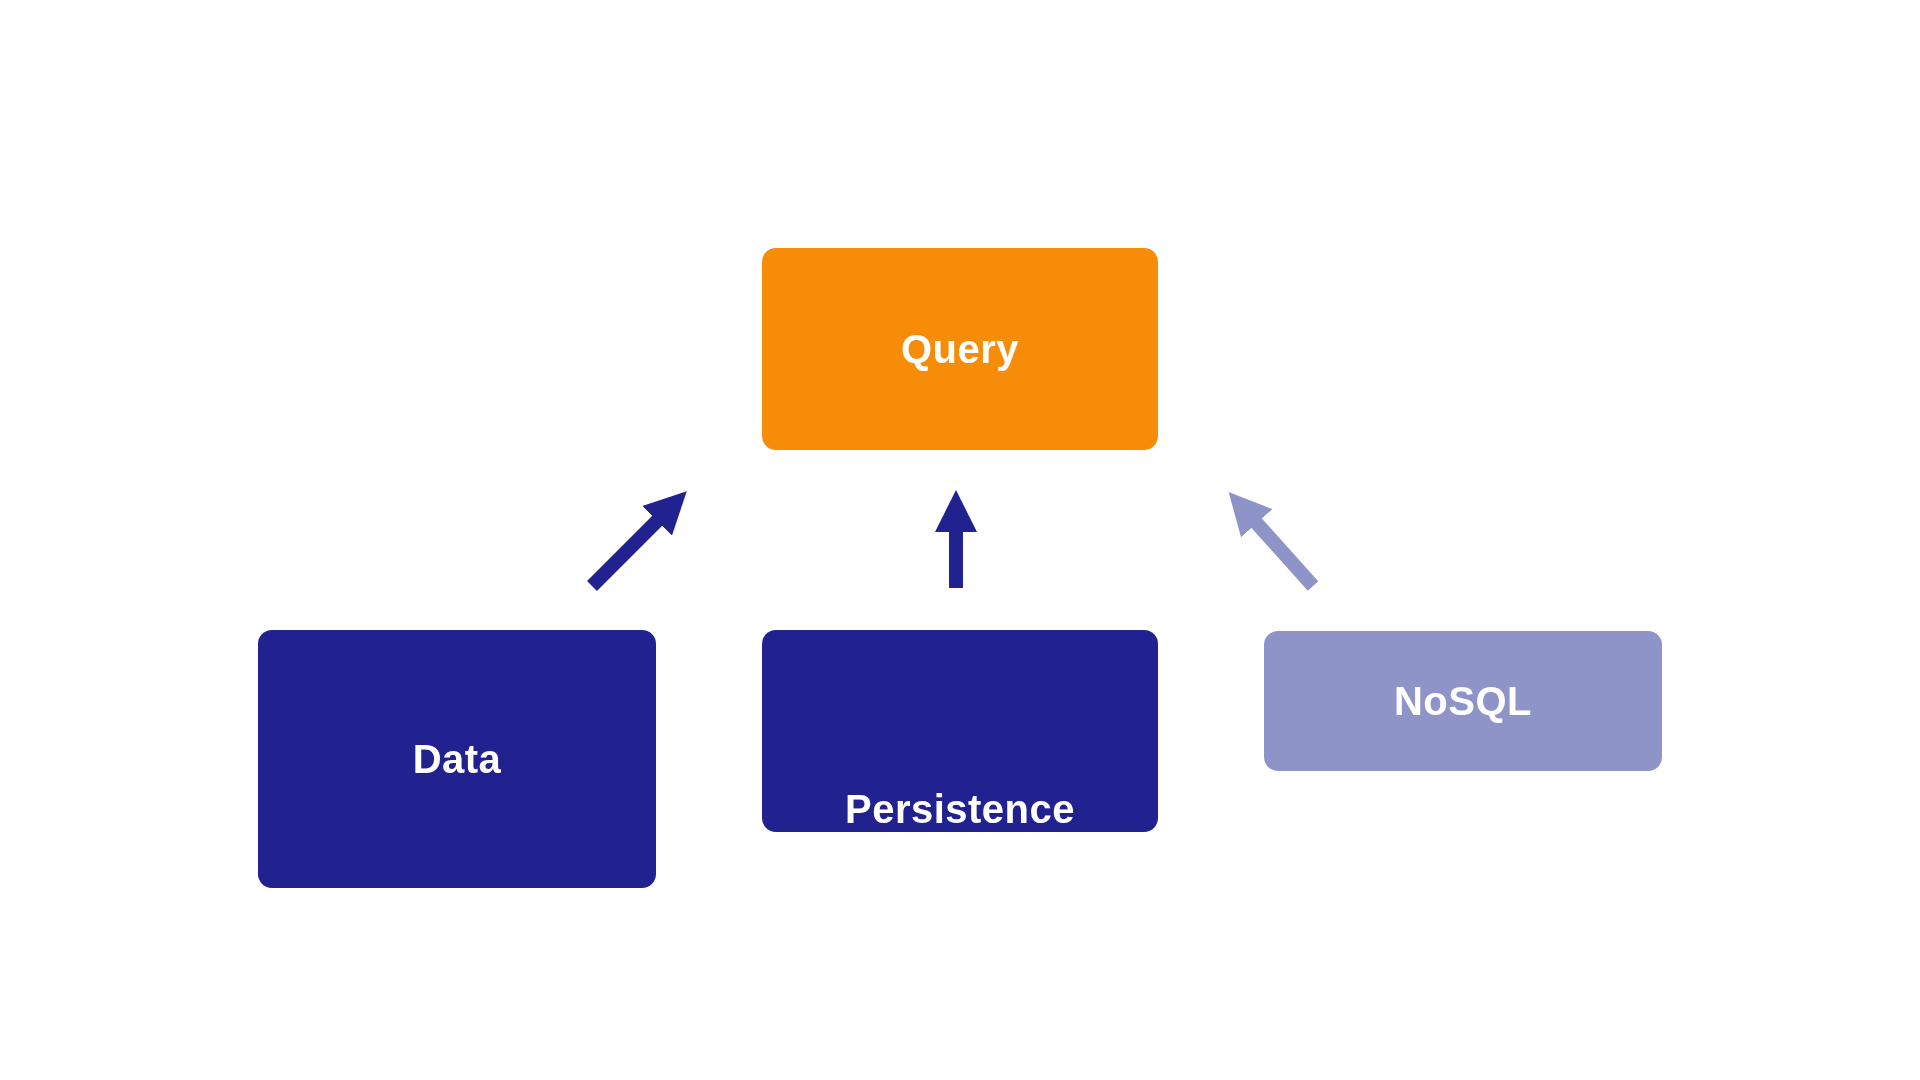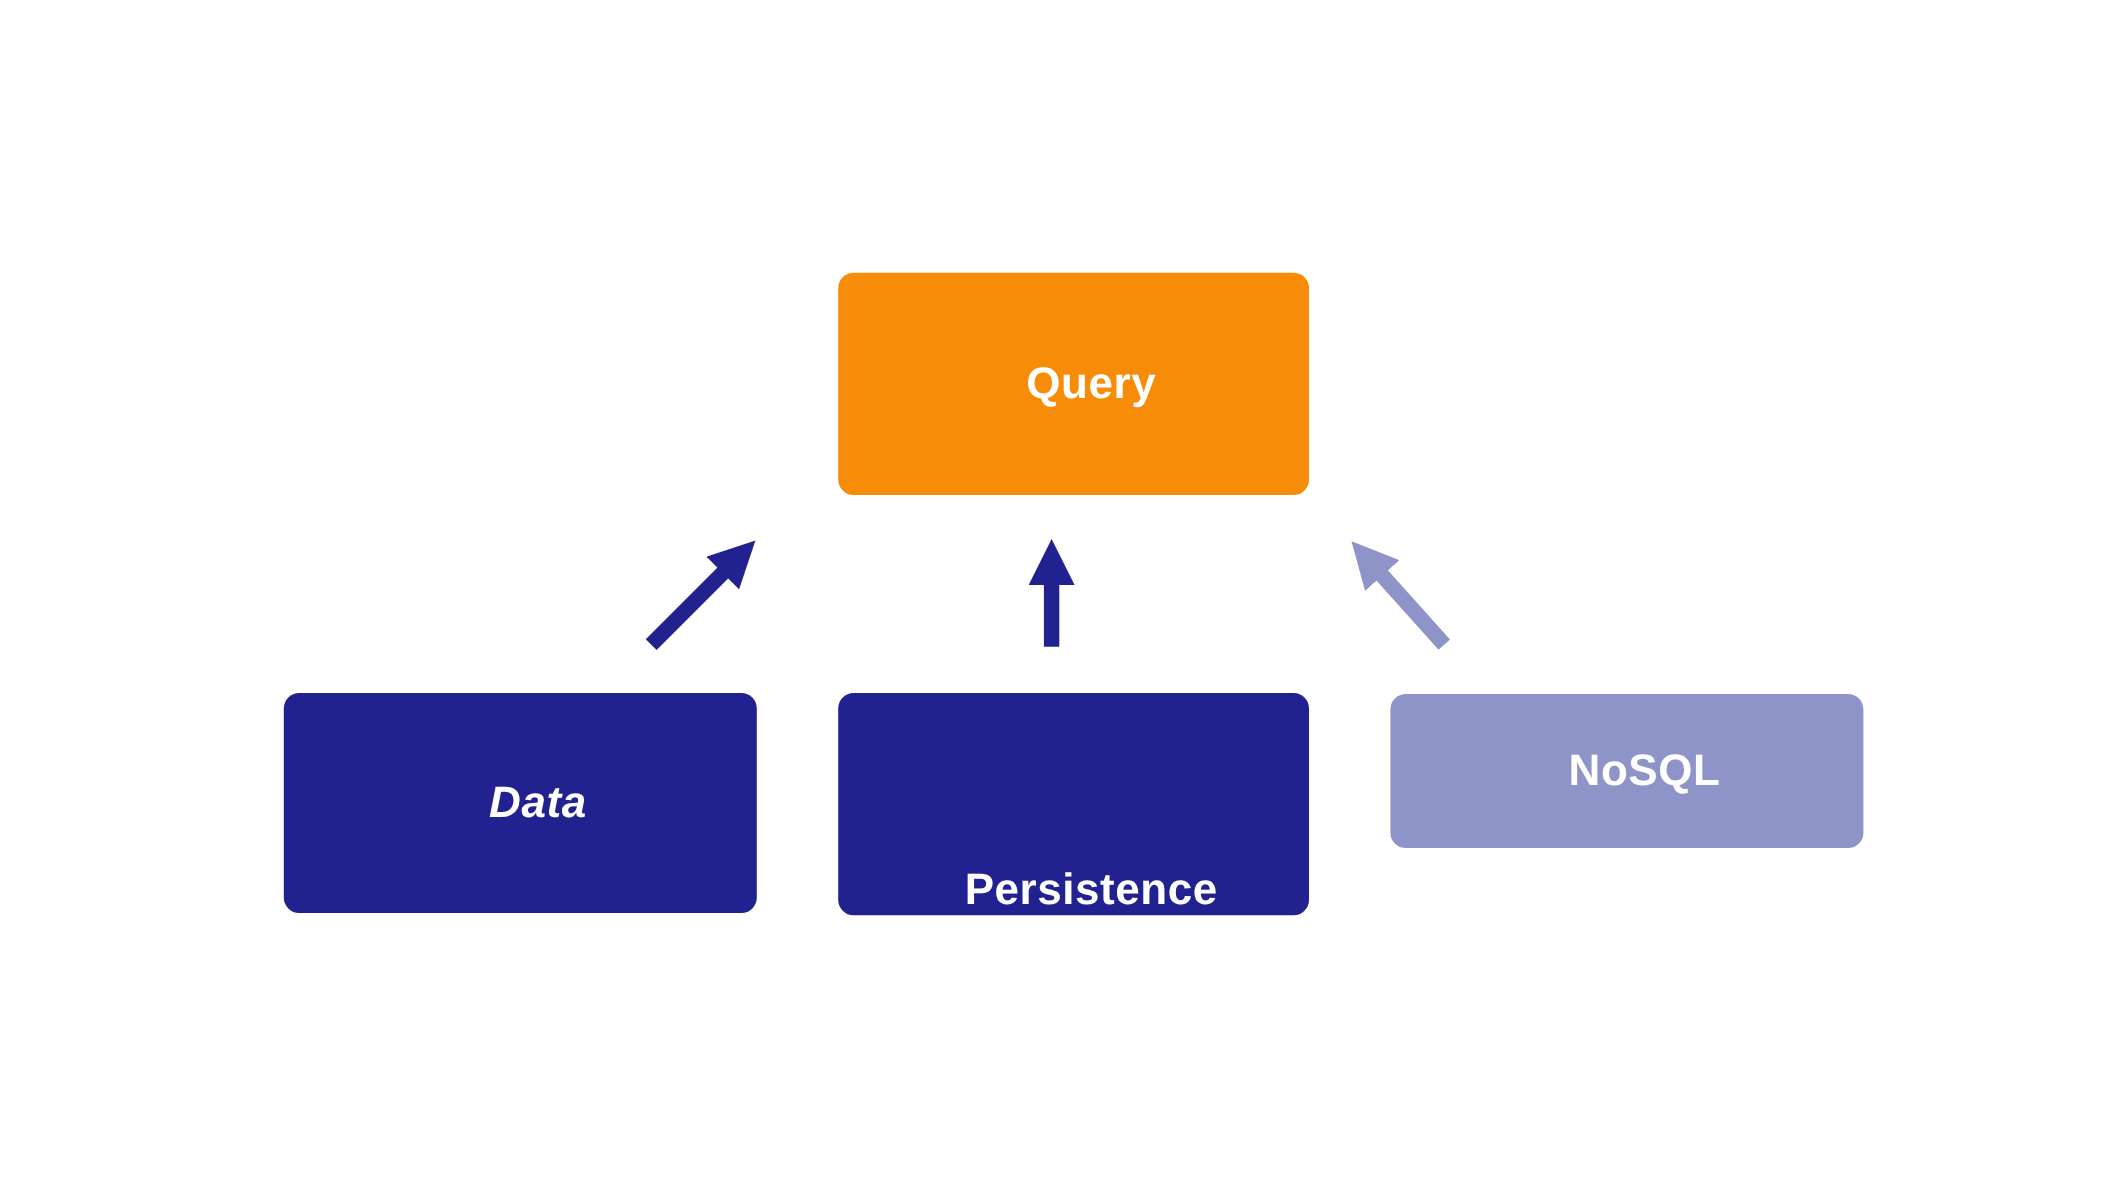--- a/index.html
+++ b/index.html
@@ -26,31 +26,30 @@
   .arrow {
     stroke-width: 14px;
     fill: none;
   }
   .node {
     position: absolute;
     border-radius: 14px;
     display: flex;
     align-items: center;
     justify-content: center;
-    padding-left: 32px;
   }
   .node .label {
     color: #ffffff;
     font-weight: 700;
     font-size: 40px;
     letter-spacing: 0.5px;
     white-space: nowrap;
   }
   .node-query       { left: 762px;  top: 248px; width: 396px; height: 202px; }
-  .node-data        { left: 258px;  top: 630px; width: 398px; height: 200px; font-style: italic; }
+  .node-data        { left: 258px;  top: 630px; width: 398px; height: 258px; }
   .node-persistence { left: 762px;  top: 630px; width: 396px; height: 202px; align-items: flex-end; }
   .node-nosql       { left: 1264px; top: 631px; width: 398px; height: 140px; }
 </style>
 </head>
 <body>
 
 <div class="canvas">
 
   <svg class="arrows" viewBox="0 0 1920 1080" xmlns="http://www.w3.org/2000/svg">
     <defs>

